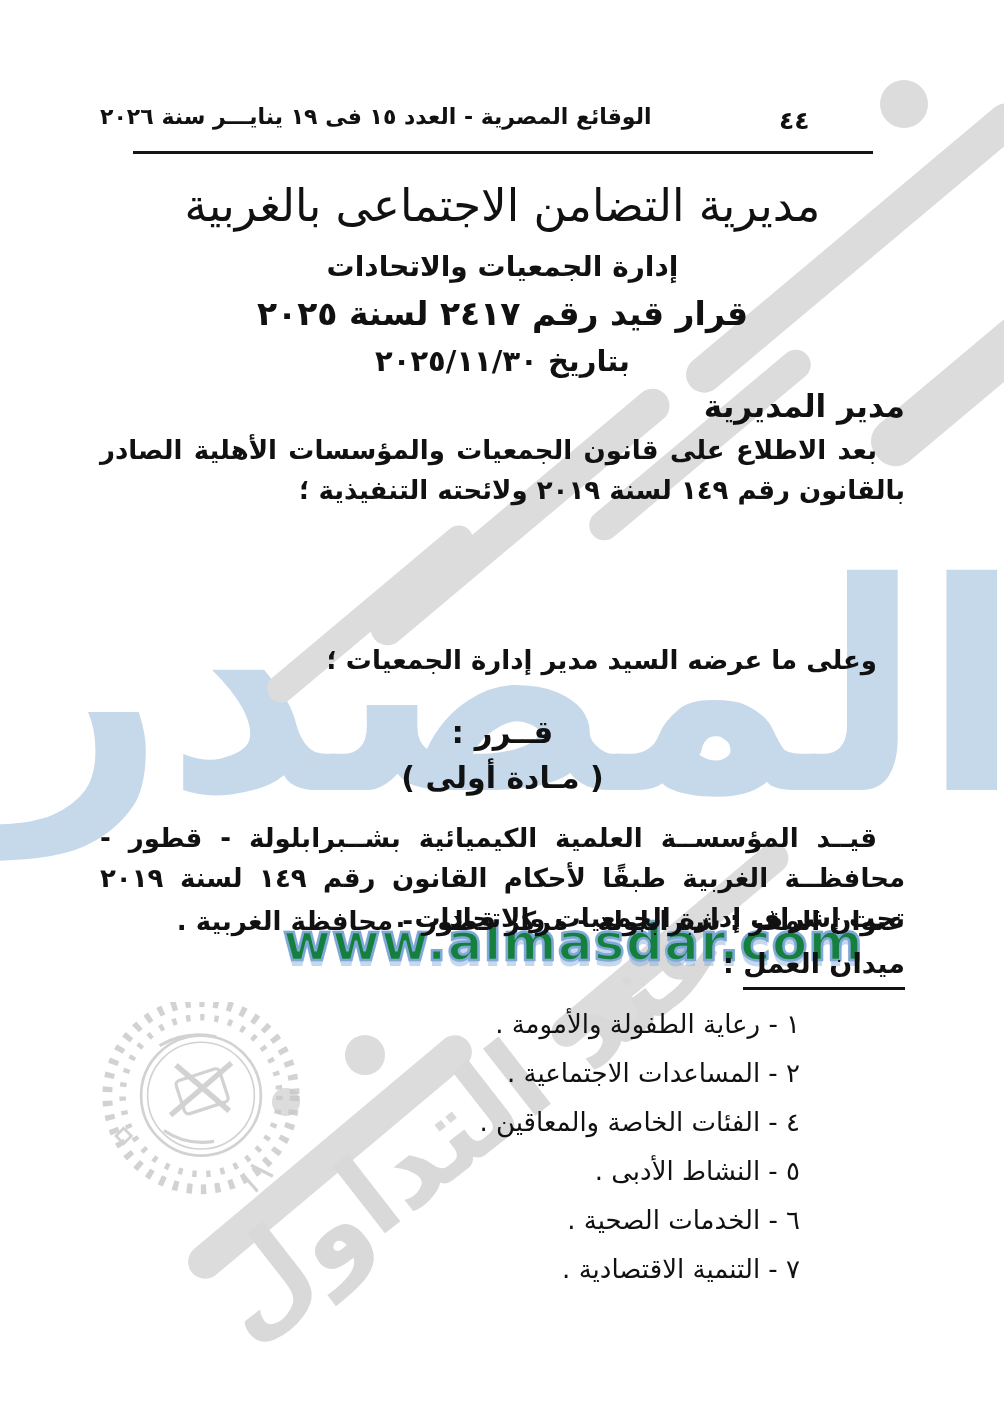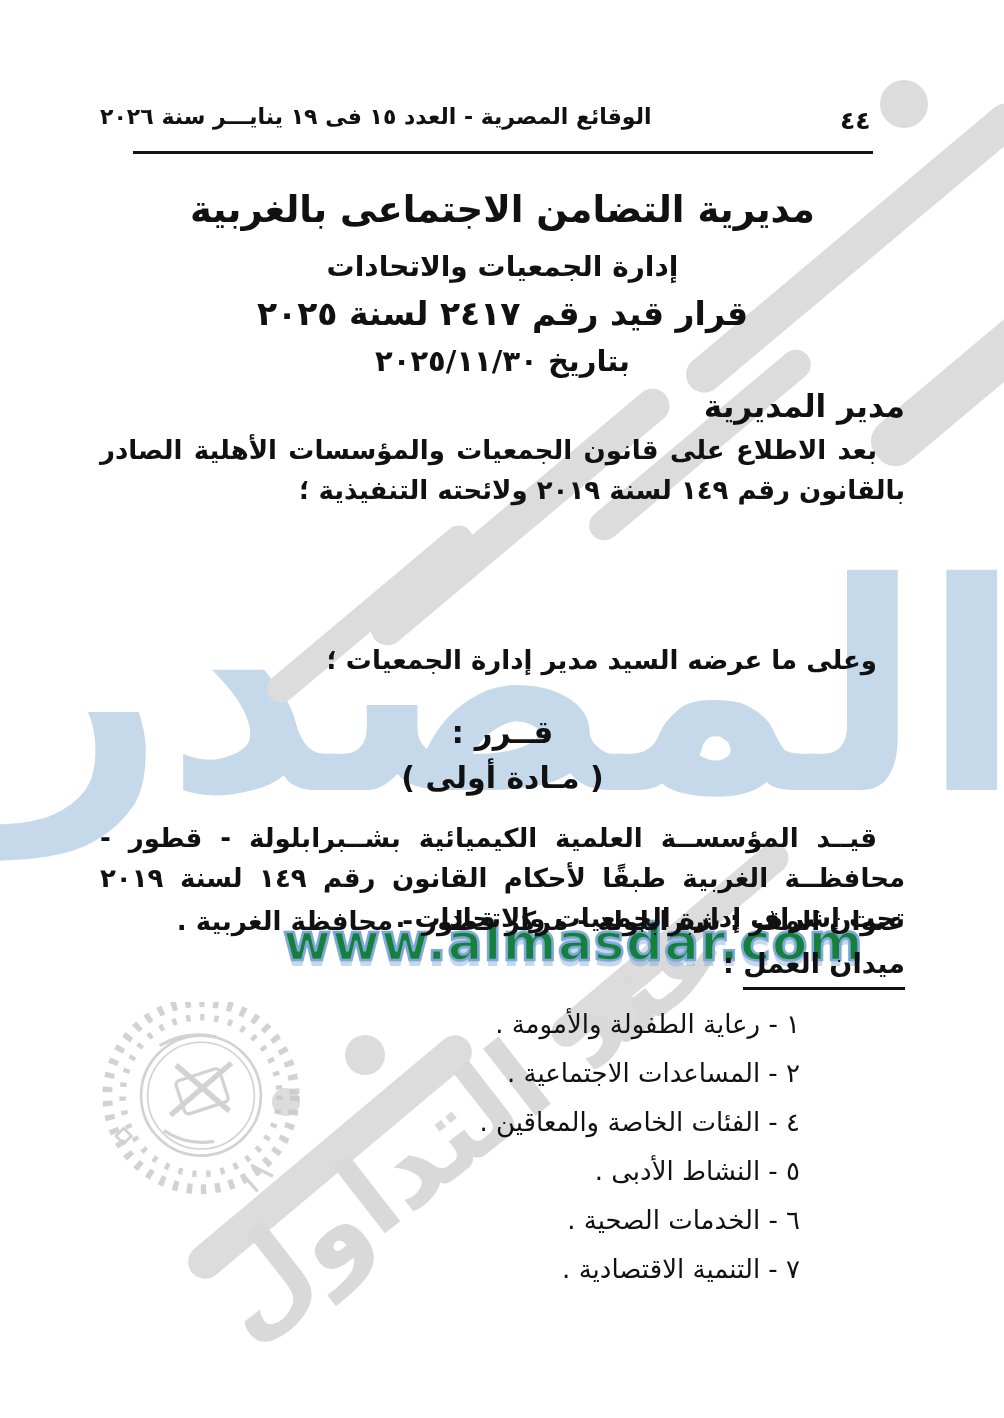--- a/index.html
+++ b/index.html
@@ -37,29 +37,29 @@
     white-space:nowrap;
   }
   .wm-seal{position:absolute;left:92px;top:1002px;opacity:.8;}
   
   .layer-content{position:absolute;inset:0;z-index:2;}
   .hdr-line{
     position:absolute;top:104px;left:100px;width:772px;
     text-align:left;font-size:22px;font-weight:bold;white-space:nowrap;
   }
   .hdr-page-num{
-    position:absolute;top:106px;left:840px;
+    position:absolute;top:106px;left:779px;
     font-size:25px;font-weight:bold;
   }
   .hdr-rule{
     position:absolute;top:151px;left:133px;width:740px;height:0;
     border-top:3px solid #151515;
   }
   .t-center{left:100px;width:805px;text-align:center;position:absolute;}
-  .h1{top:184px;font-size:37px;font-weight:bold;line-height:1.4;}
+  .h1{top:174px;font-size:45px;font-weight:normal;line-height:1.4;}
   .h2{top:250px;font-size:28px;font-weight:bold;}
   .h3{top:294px;font-size:33px;font-weight:bold;}
   .h4{top:344px;font-size:29px;font-weight:bold;}
   .issuer{position:absolute;top:388px;left:100px;width:805px;text-align:right;
     font-size:31px;font-weight:bold;}
   .para{position:absolute;left:100px;width:805px;
     font-size:26px;font-weight:bold;line-height:40px;
     text-align:justify;text-justify:inter-word;}
   .para-1{top:430px;text-indent:28px;}
   .para-2{top:534px;text-indent:28px;}

